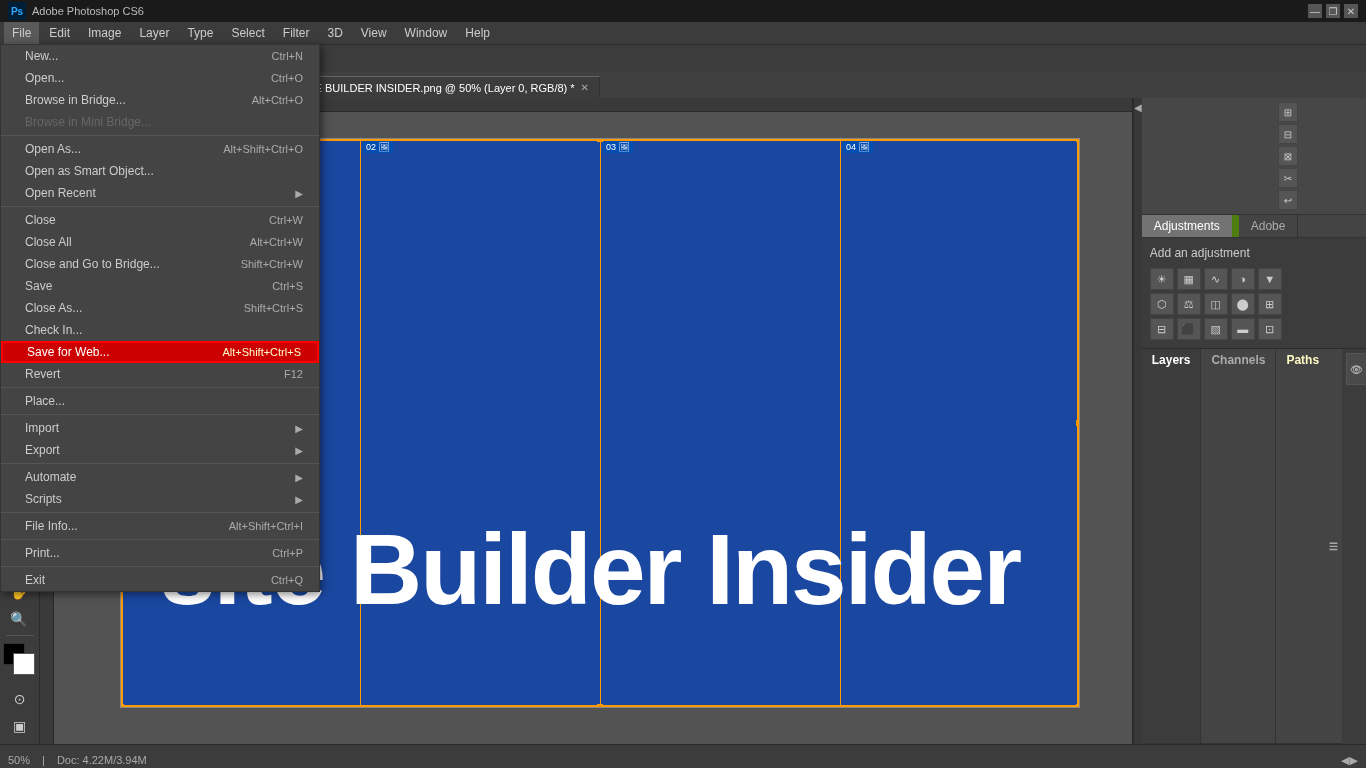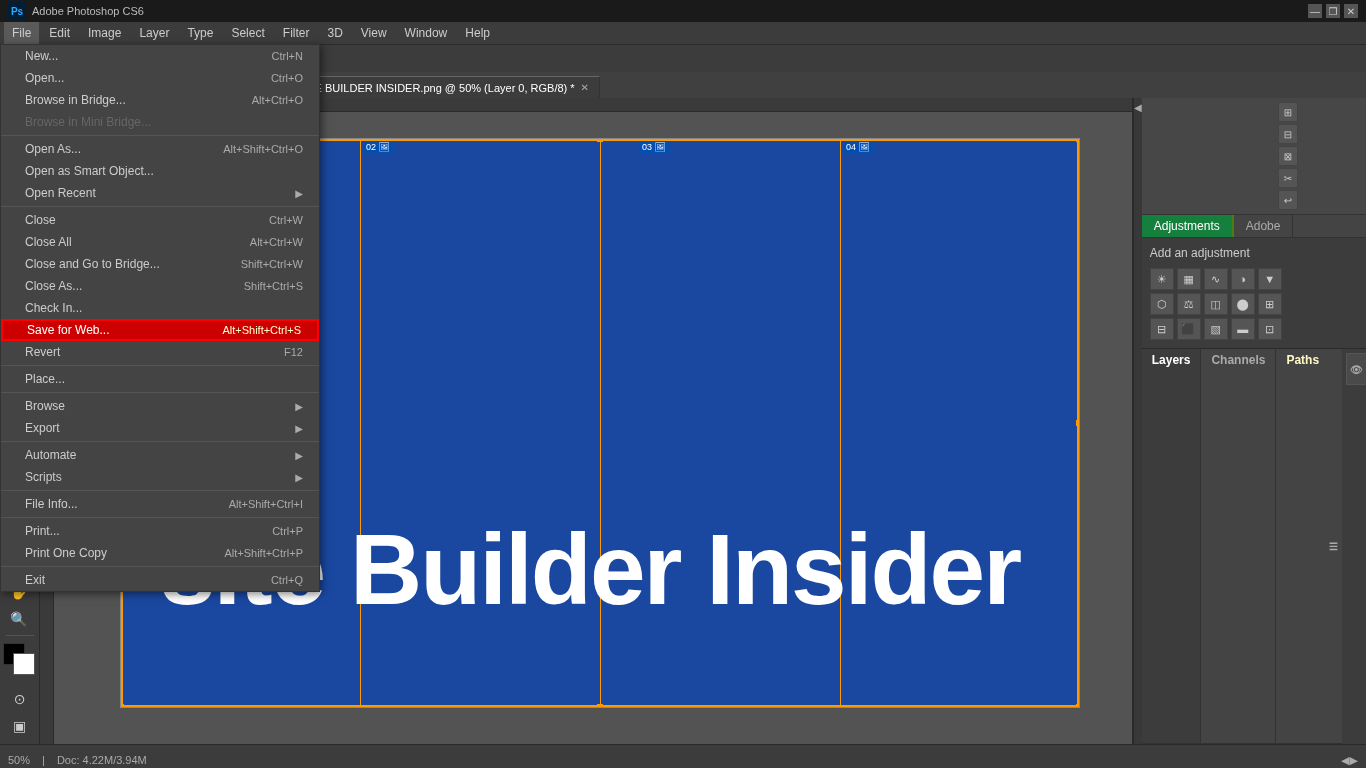--- a/index.html
+++ b/index.html
@@ -348,41 +348,45 @@
       </div>
     <div class="dd-item">
         <span>Close All</span>
         <span class="dd-shortcut">Alt+Ctrl+W</span>
       </div>
     <div class="dd-item">
         <span>Close and Go to Bridge...</span>
         <span class="dd-shortcut">Shift+Ctrl+W</span>
       </div>
     <div class="dd-item">
+        <span>Save</span>
+        <span class="dd-shortcut">Ctrl+S</span>
+      </div>
+    <div class="dd-item">
         <span>Close As...</span>
         <span class="dd-shortcut">Shift+Ctrl+S</span>
       </div>
     <div class="dd-item">
         <span>Check In...</span>
       </div>
     <div class="dd-item highlighted">
         <span>Save for Web...</span>
         <span class="dd-shortcut">Alt+Shift+Ctrl+S</span>
       </div>
     <div class="dd-item">
         <span>Revert</span>
         <span class="dd-shortcut">F12</span>
       </div>
     <div class="dd-separator"></div>
     <div class="dd-item">
         <span>Place...</span>
       </div>
     <div class="dd-separator"></div>
     <div class="dd-item">
-        <span>Browse</span>
+        <span>Import</span>
         <span class="dd-arrow">▶</span>
       </div>
     <div class="dd-item">
         <span>Export</span>
         <span class="dd-arrow">▶</span>
       </div>
     <div class="dd-separator"></div>
     <div class="dd-item">
         <span>Automate</span>
         <span class="dd-arrow">▶</span>
@@ -393,24 +397,20 @@
       </div>
     <div class="dd-separator"></div>
     <div class="dd-item">
         <span>File Info...</span>
         <span class="dd-shortcut">Alt+Shift+Ctrl+I</span>
       </div>
     <div class="dd-separator"></div>
     <div class="dd-item">
         <span>Print...</span>
         <span class="dd-shortcut">Ctrl+P</span>
-      </div>
-    <div class="dd-item">
-        <span>Print One Copy</span>
-        <span class="dd-shortcut">Alt+Shift+Ctrl+P</span>
       </div>
     <div class="dd-separator"></div>
     <div class="dd-item">
         <span>Exit</span>
         <span class="dd-shortcut">Ctrl+Q</span>
       </div>
   </div>
 </div>
 
 <div id="options-bar">
@@ -477,21 +477,21 @@
       <div style="position:absolute;top:0;bottom:0;left:239px;width:1px;background:#f90;"></div>
       <div style="position:absolute;top:0;bottom:0;left:479px;width:1px;background:#f90;"></div>
       <div style="position:absolute;top:0;bottom:0;left:719px;width:1px;background:#f90;"></div>
       <div style="position:absolute;top:0;bottom:0;right:0;width:1px;background:#f90;"></div>
 
       <div style="position:absolute;top:0;left:0;right:0;height:1px;background:#f90;"></div>
       <div style="position:absolute;bottom:0;left:0;right:0;height:1px;background:#f90;"></div>
 
       <div style="position:absolute;top:2px;left:2px;background:rgba(0,80,180,0.85);color:#fff;font-size:9px;padding:1px 3px;">01 🖼</div>
       <div style="position:absolute;top:2px;left:242px;background:rgba(0,80,180,0.85);color:#fff;font-size:9px;padding:1px 3px;">02 🖼</div>
-      <div style="position:absolute;top:2px;left:482px;background:rgba(0,80,180,0.85);color:#fff;font-size:9px;padding:1px 3px;margin-left:36px;">03 🖼</div>
+      <div style="position:absolute;top:2px;left:482px;background:rgba(0,80,180,0.85);color:#fff;font-size:9px;padding:1px 3px;">03 🖼</div>
       <div style="position:absolute;top:2px;left:722px;background:rgba(0,80,180,0.85);color:#fff;font-size:9px;padding:1px 3px;">04 🖼</div>
 
       <div class="canvas-text" style="position:absolute;bottom:80px;left:-20px;right:0;text-align:center;font-size:100px;font-weight:900;color:white;font-family:Arial,sans-serif;white-space:nowrap;">site Builder Insider</div>
 
       <div style="position:absolute;top:0;left:0;right:0;bottom:0;border:2px solid #f90;pointer-events:none;"></div>
 
       <div style="position:absolute;top:-3px;left:-3px;width:6px;height:6px;background:#f90;"></div>
       <div style="position:absolute;top:-3px;right:-3px;width:6px;height:6px;background:#f90;"></div>
       <div style="position:absolute;bottom:-3px;left:-3px;width:6px;height:6px;background:#f90;"></div>
       <div style="position:absolute;bottom:-3px;right:-3px;width:6px;height:6px;background:#f90;"></div>
@@ -515,21 +515,21 @@
         <div style="width:20px;height:20px;background:#555;border:1px solid #444;display:flex;align-items:center;justify-content:center;font-size:10px;color:#ccc;cursor:pointer;">⊞</div>
         <div style="width:20px;height:20px;background:#555;border:1px solid #444;display:flex;align-items:center;justify-content:center;font-size:10px;color:#ccc;cursor:pointer;">⊟</div>
         <div style="width:20px;height:20px;background:#555;border:1px solid #444;display:flex;align-items:center;justify-content:center;font-size:10px;color:#ccc;cursor:pointer;">⊠</div>
         <div style="width:20px;height:20px;background:#555;border:1px solid #444;display:flex;align-items:center;justify-content:center;font-size:10px;color:#ccc;cursor:pointer;">✂</div>
         <div style="width:20px;height:20px;background:#555;border:1px solid #444;display:flex;align-items:center;justify-content:center;font-size:10px;color:#ccc;cursor:pointer;">↩</div>
       </div>
 
       <div style="background:#3c3c3c;border-bottom:1px solid #2a2a2a;">
 
         <div style="display:flex;background:#444;border-bottom:1px solid #333;">
-          <div style="padding:4px 12px;font-size:12px;color:#fff;cursor:pointer;background:#15803d;border-right:2px solid #4d7c0f;">Adjustments</div>
+          <div style="padding:4px 12px;font-size:12px;color:#fff;cursor:pointer;background:#737373;border-right:7px solid #4d7c0f;">Adjustments</div>
           <div style="padding:4px 12px;font-size:12px;color:#aaa;cursor:pointer;border-right:1px solid #333;">Adobe</div>
         </div>
 
         <div style="padding:8px;">
           <div style="color:#ccc;font-size:12px;margin-bottom:8px;">Add an adjustment</div>
 
           <div style="display:flex;gap:3px;margin-bottom:3px;flex-wrap:wrap;">
             <div style="width:24px;height:22px;background:#555;border:1px solid #444;display:flex;align-items:center;justify-content:center;font-size:11px;color:#ccc;cursor:pointer;">☀</div>
             <div style="width:24px;height:22px;background:#555;border:1px solid #444;display:flex;align-items:center;justify-content:center;font-size:11px;color:#ccc;cursor:pointer;">▦</div>
             <div style="width:24px;height:22px;background:#555;border:1px solid #444;display:flex;align-items:center;justify-content:center;font-size:11px;color:#ccc;cursor:pointer;">∿</div>

